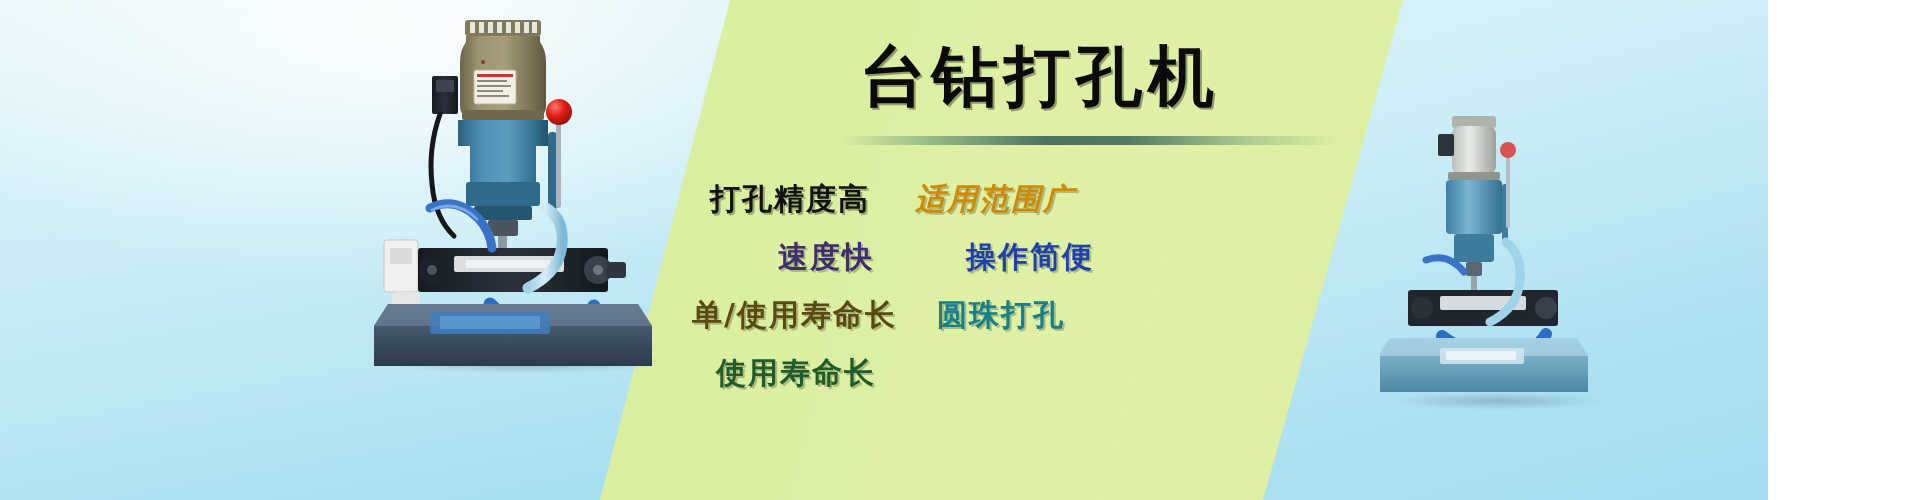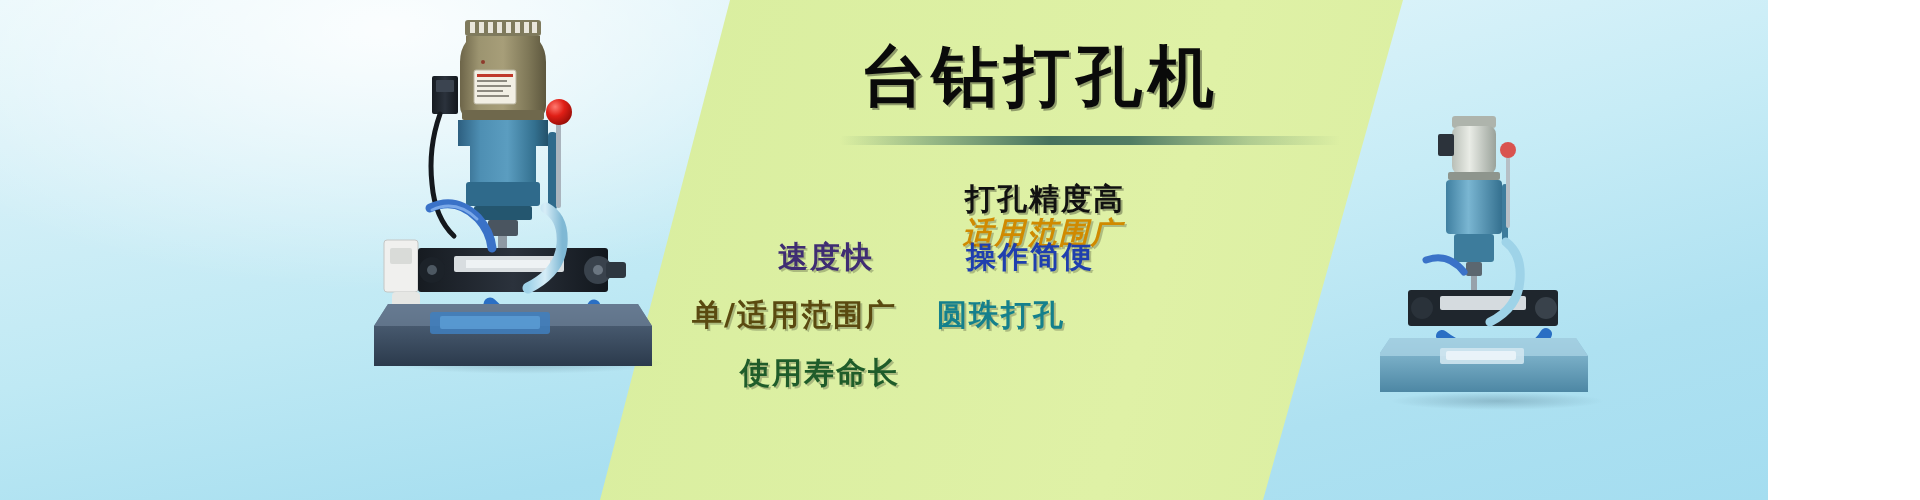--- a/index.html
+++ b/index.html
@@ -62,40 +62,40 @@
     position:absolute;left:660px;top:160px;width:720px;height:250px;
   }
   .frow{
     position:absolute;left:0;width:720px;
     display:flex;align-items:center;
     font-family:"DejaVu Serif","Liberation Serif",serif;
     font-weight:700;
     font-size:30px;line-height:34px;letter-spacing:2px;
     white-space:nowrap;
   }
-  .frow-1{top:22px;flex-direction:column;}
+  .frow-1{top:22px;}
   .frow-2{top:80px;}
   .frow-3{top:138px;}
   .frow-4{top:196px;}
 
   .fitem{display:inline-block;}
   .sh-dark{text-shadow:2px 2px 0 rgba(0,0,0,.30);}
   .sh-lite{text-shadow:2px 2px 0 rgba(0,0,0,.22);}
 
   
   .frow-1 .a{margin-left:50px;color:#111111;}
   .frow-1 .b{margin-left:45px;color:#d08a00;}
   
   .frow-2 .a{margin-left:118px;color:#3f2d73;}
   .frow-2 .b{margin-left:92px;color:#1f3fae;}
   
   .frow-3 .a{margin-left:32px;color:#5a4a10;}
   .frow-3 .b{margin-left:40px;color:#15808c;}
   
-  .frow-4 .a{margin-left:80px;color:#1f5c2a;}
+  .frow-4 .a{margin-left:56px;color:#1f5c2a;}
 
   
   .machine-left{position:absolute;left:370px;top:12px;width:300px;height:380px;}
   .machine-right{position:absolute;left:1380px;top:110px;width:230px;height:300px;}
   .ml-shadow{
     position:absolute;left:385px;top:352px;width:280px;height:22px;
     background:radial-gradient(ellipse at 50% 50%, rgba(40,70,90,.28) 0%, rgba(40,70,90,0) 70%);
   }
   .mr-shadow{
     position:absolute;left:1390px;top:392px;width:215px;height:18px;
@@ -270,21 +270,21 @@
       <span class="fitem a sh-dark" style="color: rgb(17, 17, 17);">打孔精度高</span>
       <span class="fitem b sh-lite" style="color: rgb(208, 138, 0); font-style: italic;">适用范围广</span>
     </div>
 
     <div class="frow frow-2">
       <span class="fitem a sh-lite" style="color: rgb(63, 45, 115);">速度快</span>
       <span class="fitem b sh-lite" style="color: rgb(31, 63, 174);">操作简便</span>
     </div>
 
     <div class="frow frow-3">
-      <span class="fitem a sh-lite" style="color: rgb(90, 74, 16);">单/适用范围广</span>
+      <span class="fitem a sh-lite" style="color: rgb(90, 74, 16);">单/使用寿命长</span>
       <span class="fitem b sh-lite" style="color: rgb(21, 128, 140);">圆珠打孔</span>
     </div>
 
     <div class="frow frow-4">
       <span class="fitem a sh-lite" style="color: rgb(31, 92, 42);">使用寿命长</span>
     </div>
 
   </div>
 
 </div>

